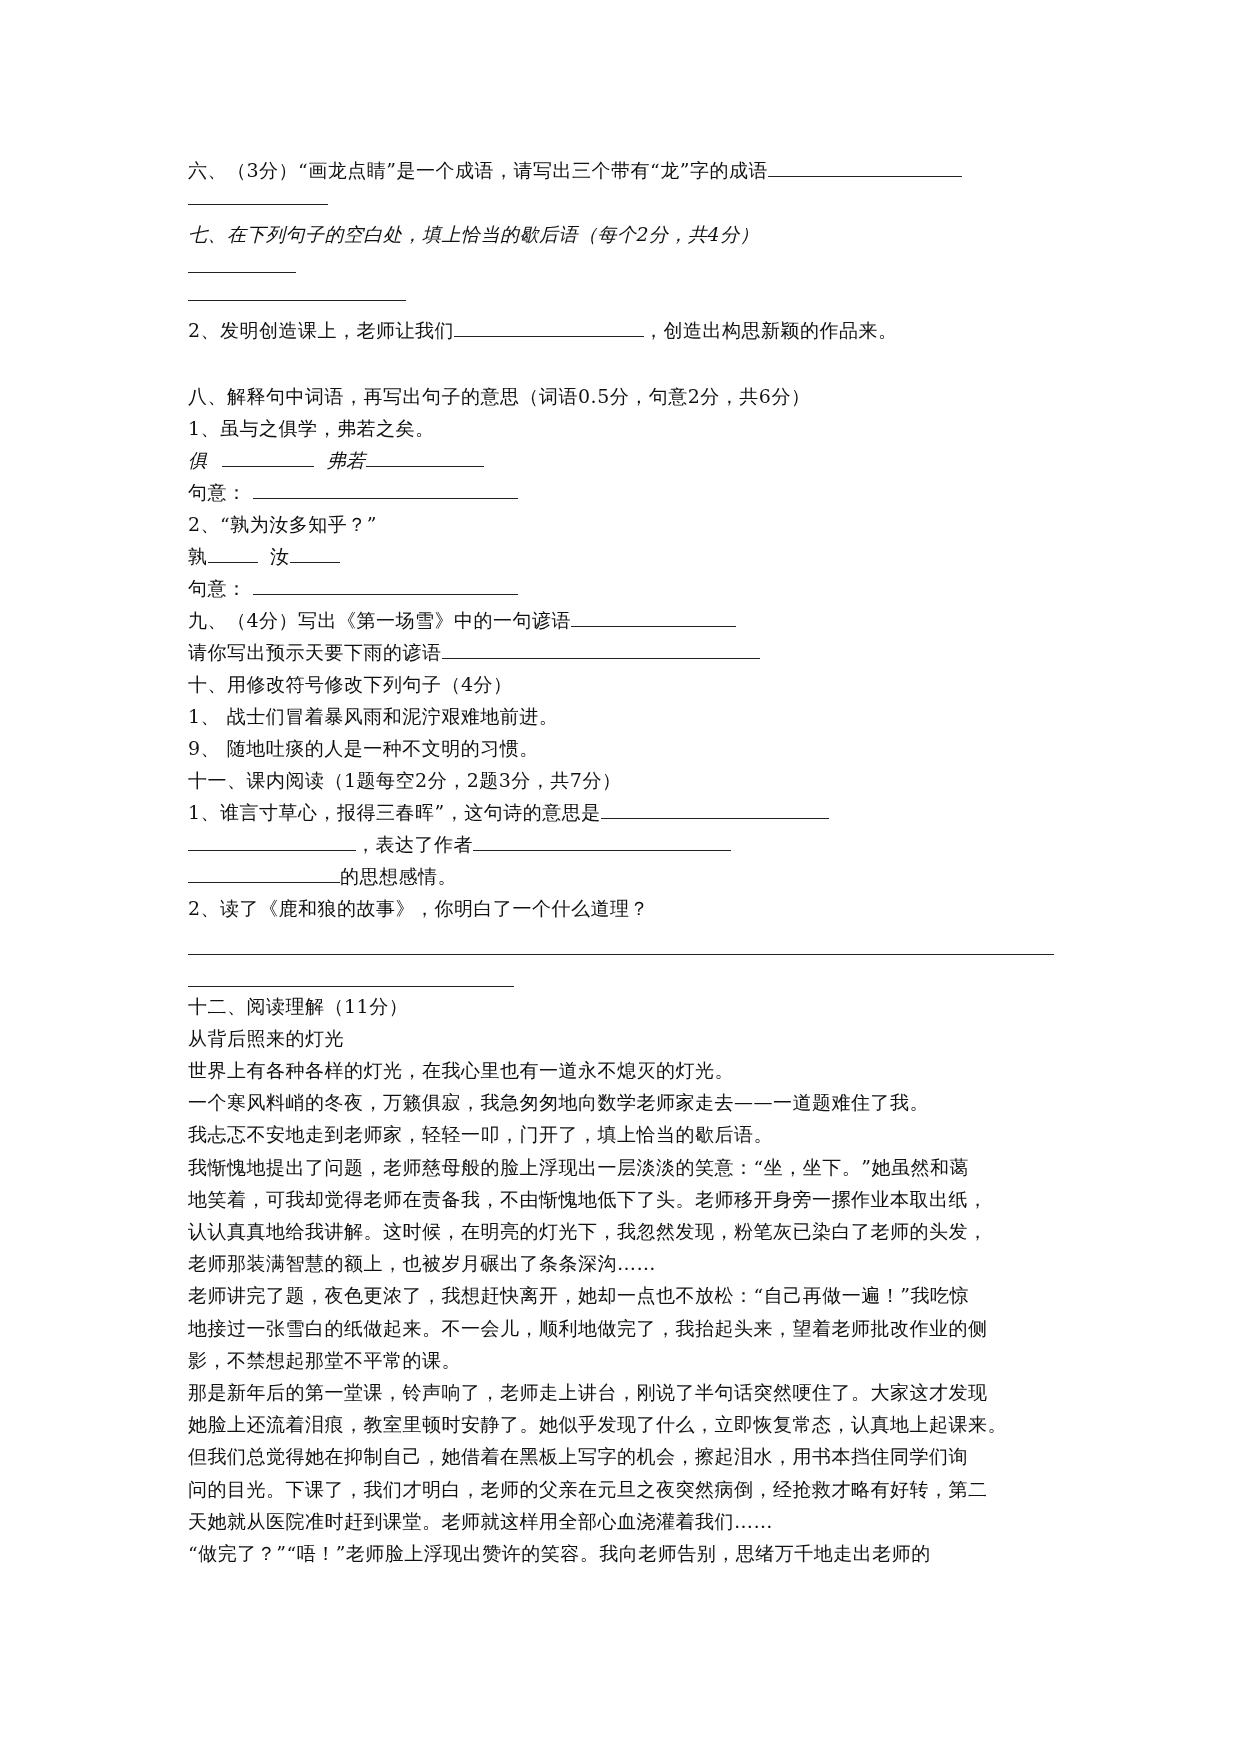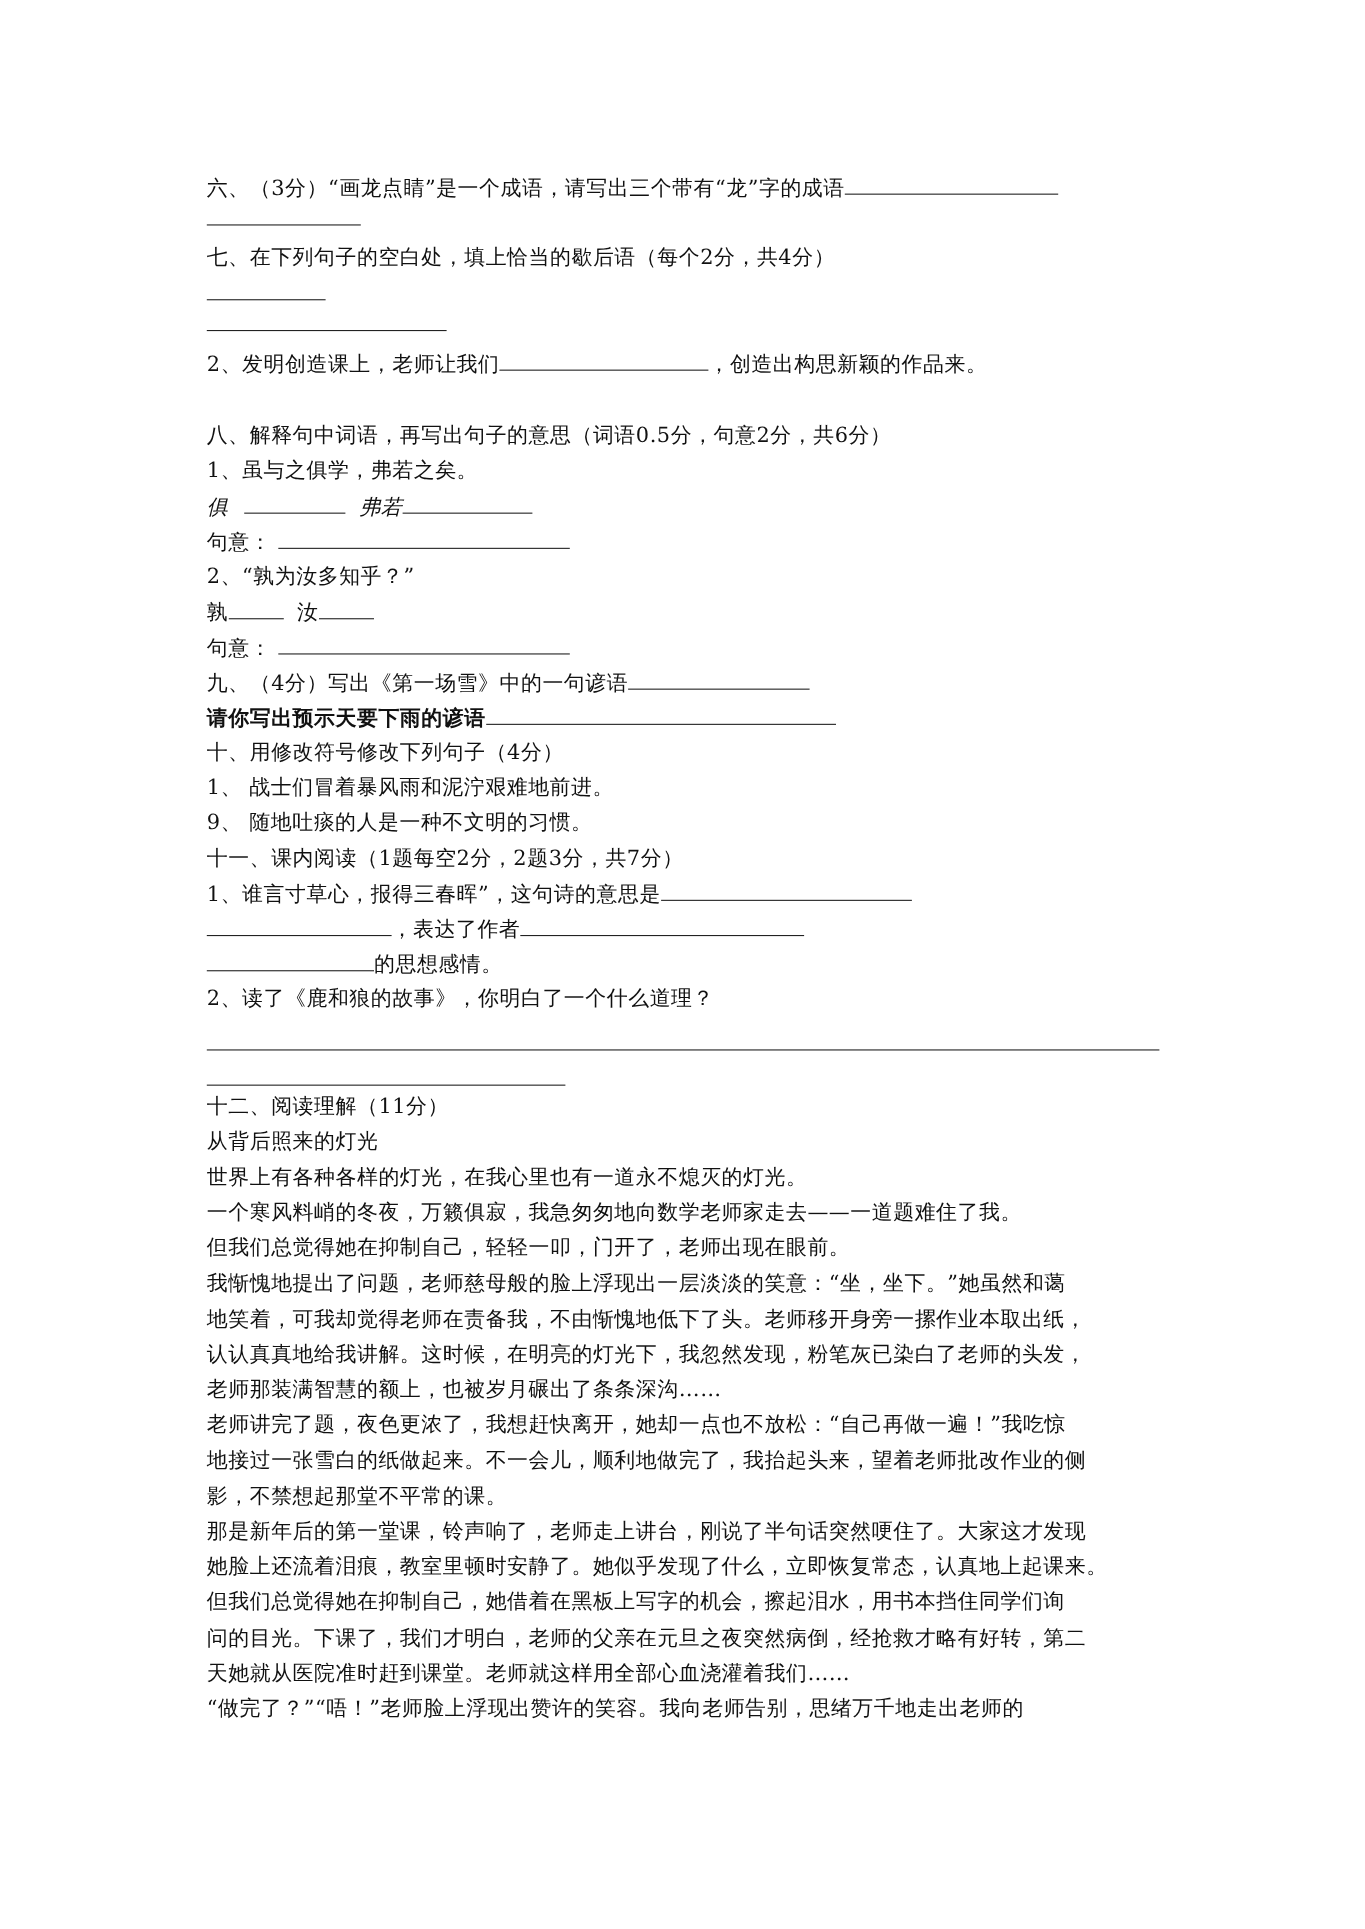--- a/index.html
+++ b/index.html
@@ -13,21 +13,21 @@
 </head>
 <body>
 
 <div class="page">
 
   <div class="ln" style="top:158px;">
     <span>六、（3分）“画龙点睛”是一个成语，请写出三个带有“龙”字的成语</span><span class="blank" style="width:194px;"></span>
   </div>
   <div class="rule" style="top:204px; width:140px;"></div>
 
-  <div class="ln" style="top:222px;">七、在下列句子的空白处，填上恰当的歇后语（每个2分，共4分）</div>
+  <div class="ln" style="top:222px;font-style:italic;">七、在下列句子的空白处，填上恰当的歇后语（每个2分，共4分）</div>
   <div class="ln" style="top:254px;">
     <span class="blank" style="width:108px;"></span>
   </div>
   <div class="rule" style="top:300px; width:218px;"></div>
   <div class="ln" style="top:318px;">
     <span>2、发明创造课上，老师让我们</span><span class="blank" style="width:190px;"></span><span>，创造出构思新颖的作品来。</span>
   </div>
 
   <div class="ln" style="top:384px;">八、解释句中词语，再写出句子的意思（词语0.5分，句意2分，共6分）</div>
   <div class="ln" style="top:416px;">1、虽与之俱学，弗若之矣。</div>
@@ -44,21 +44,21 @@
     <span>孰</span><span class="blank" style="width:50px;"></span>
     <span style="margin-left:6px;">汝</span><span class="blank" style="width:50px;"></span>
   </div>
   <div class="ln" style="top:576px;">
     <span>句意：</span><span class="blank" style="width:265px; margin-left:6px;"></span>
   </div>
 
   <div class="ln" style="top:608px;">
     <span>九、（4分）写出《第一场雪》中的一句谚语</span><span class="blank" style="width:165px;"></span>
   </div>
-  <div class="ln" style="top:640px;font-weight:bold;">
+  <div class="ln" style="top:640px;">
     <span>请你写出预示天要下雨的谚语</span><span class="blank" style="width:318px;"></span>
   </div>
 
   <div class="ln" style="top:672px;">十、用修改符号修改下列句子（4分）</div>
   <div class="ln" style="top:704px;">1、 战士们冒着暴风雨和泥泞艰难地前进。</div>
   <div class="ln" style="top:736px;">9、 随地吐痰的人是一种不文明的习惯。</div>
 
   <div class="ln" style="top:768px;">十一、课内阅读（1题每空2分，2题3分，共7分）</div>
   <div class="ln" style="top:800px;">
     <span>1、谁言寸草心，报得三春晖”，这句诗的意思是</span><span class="blank" style="width:228px;"></span>
@@ -71,21 +71,21 @@
   </div>
   <div class="ln" style="top:896px;">2、读了《鹿和狼的故事》，你明白了一个什么道理？</div>
   <div class="rule" style="top:954px; width:866px;"></div>
   <div class="rule" style="top:986px; width:326px;"></div>
 
   <div class="ln" style="top:994px;">十二、阅读理解（11分）</div>
   <div class="ln" style="top:1026px;">从背后照来的灯光</div>
   <div id="passage">
       <div class="ln" style="top: 1058px;">世界上有各种各样的灯光，在我心里也有一道永不熄灭的灯光。</div>
       <div class="ln" style="top: 1090px;">一个寒风料峭的冬夜，万籁俱寂，我急匆匆地向数学老师家走去——一道题难住了我。</div>
-      <div class="ln" style="top: 1122px;">但我们总觉得她在抑制自己，轻轻一叩，门开了，老师出现在眼前。</div>
+      <div class="ln" style="top: 1122px;">我忐忑不安地走到老师家，轻轻一叩，门开了，填上恰当的歇后语。</div>
       <div class="ln" style="top: 1155px;">我惭愧地提出了问题，老师慈母般的脸上浮现出一层淡淡的笑意：“坐，坐下。”她虽然和蔼</div>
       <div class="ln" style="top: 1187px;">地笑着，可我却觉得老师在责备我，不由惭愧地低下了头。老师移开身旁一摞作业本取出纸，</div>
       <div class="ln" style="top: 1219px;">认认真真地给我讲解。这时候，在明亮的灯光下，我忽然发现，粉笔灰已染白了老师的头发，</div>
       <div class="ln" style="top: 1251px;">老师那装满智慧的额上，也被岁月碾出了条条深沟……</div>
       <div class="ln" style="top: 1283px;">老师讲完了题，夜色更浓了，我想赶快离开，她却一点也不放松：“自己再做一遍！”我吃惊</div>
       <div class="ln" style="top: 1316px;">地接过一张雪白的纸做起来。不一会儿，顺利地做完了，我抬起头来，望着老师批改作业的侧</div>
       <div class="ln" style="top: 1348px;">影，不禁想起那堂不平常的课。</div>
       <div class="ln" style="top: 1380px;">那是新年后的第一堂课，铃声响了，老师走上讲台，刚说了半句话突然哽住了。大家这才发现</div>
       <div class="ln" style="top: 1412px;">她脸上还流着泪痕，教室里顿时安静了。她似乎发现了什么，立即恢复常态，认真地上起课来。</div>
       <div class="ln" style="top: 1444px;">但我们总觉得她在抑制自己，她借着在黑板上写字的机会，擦起泪水，用书本挡住同学们询</div>

